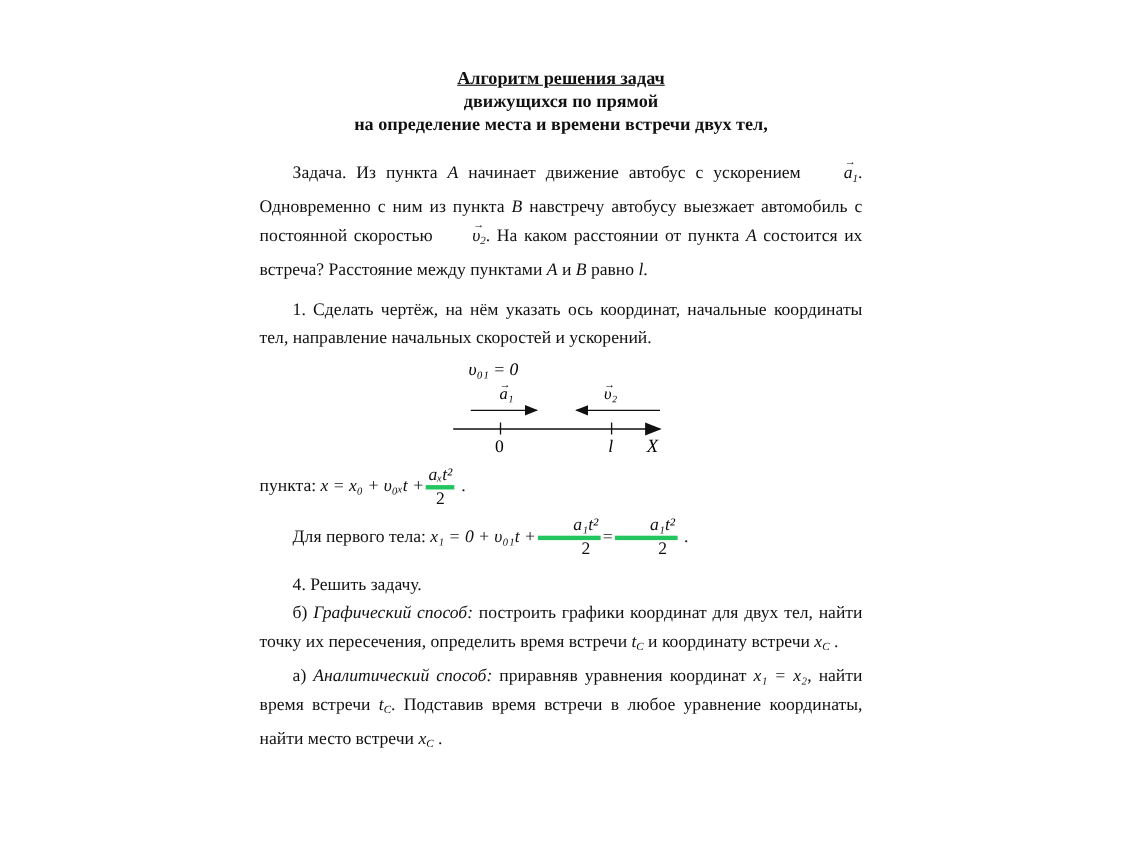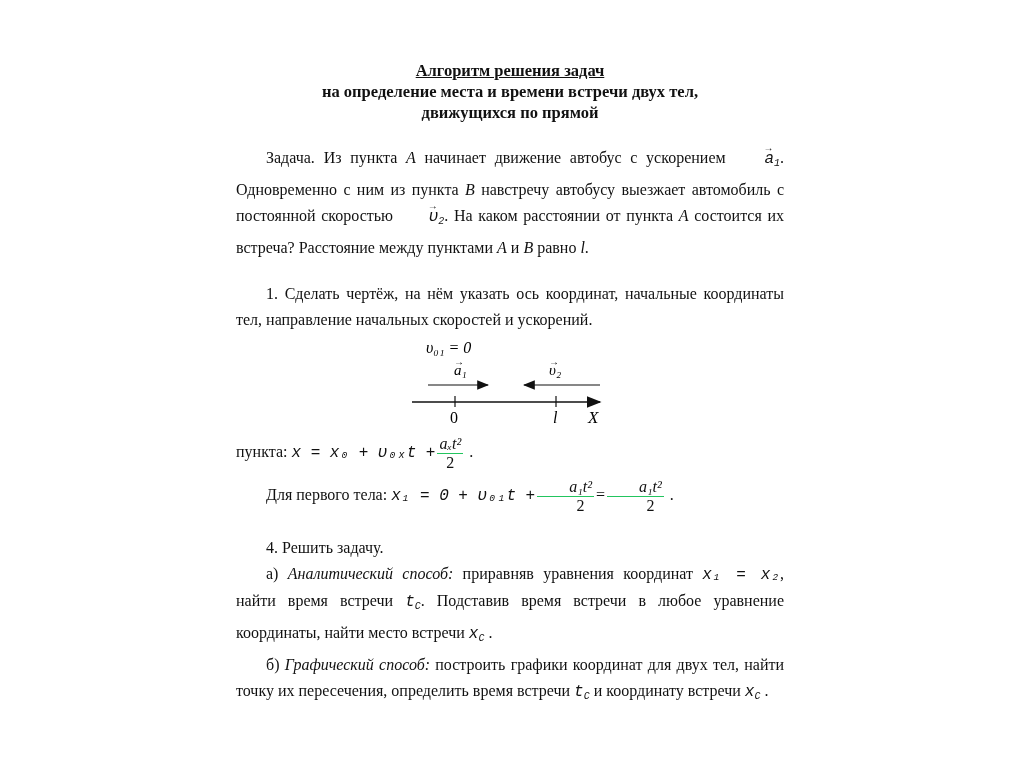--- a/index.html
+++ b/index.html
@@ -5,38 +5,38 @@
   html, body { margin: 0; padding: 0; background: #ffffff; }
   body { width: 1024px; height: 767px; position: relative; overflow: hidden;
          font-family: "Liberation Serif", serif; color: #111; }
   .page { position: absolute; left: 236px; top: 40px; width: 548px; }
   .title { text-align: center; font-weight: bold; font-size: 16.5px; line-height: 21px; margin-top: 20px; }
   .title .u { text-decoration: underline; }
   p { margin: 0; font-size: 16px; line-height: 26px; text-align: justify; }
   .indent { text-indent: 30px; }
   .b { font-weight: normal; }
   .i { font-style: italic; }
-  .m { font-style: italic; font-family: Liberation Mono, monospace; }
+  .m { font-style: italic; font-family: Liberation Serif, serif; }
   sub { font-size: 10px; vertical-align: -3px; }
   .vec { position: relative; display: inline-block; }
   .vec::before { content: "\2192"; position: absolute; top: -10px; left: 1px; font-size: 10px; font-style: normal; }
   .frac { display: inline-flex; flex-direction: column; align-items: center; vertical-align: middle; margin: 0 2px; }
-  .frac .num { border-bottom: 1px solid #22c55e; padding: 0 2px; line-height: 18px; font-style: italic; }
+  .frac .num { border-bottom: 4px solid #22c55e; padding: 0 2px; line-height: 18px; font-style: italic; }
   .frac .den { line-height: 18px; font-style: normal; }
   .diagram { position: relative; height: 90px; margin: 2px 0 10px 0; }
-  .sec { margin-top: 20px; }
+  .sec { margin-top: 10px; }
 </style>
 </head>
 <body>
 
 <div class="page">
   <div class="title">
     <div class="u">Алгоритм решения задач</div>
+    <div>движущихся по прямой</div>
     <div>на определение места и времени встречи двух тел,</div>
-    <div>движущихся по прямой</div>
   </div>
 
   <p class="indent" style="margin-top:22px"><span class="b">Задача.</span><span> Из пункта </span><span class="i">A</span><span> начинает движение автобус с ускорением </span><span class="m vec"><span>a</span><sub>1</sub></span><span>. Одновременно с ним из пункта </span><span class="i">B</span><span> навстречу автобусу выезжает автомобиль с постоянной скоростью </span><span class="m vec"><span>υ</span><sub>2</sub></span><span>. На каком расстоянии от пункта </span><span class="i">A</span><span> состоится их встреча? Расстояние между пунктами </span><span class="i">A</span><span> и </span><span class="i">B</span><span> равно </span><span class="i">l</span><span>.</span></p>
 
   <p class="indent sec"><span class="b">1.</span><span> Сделать чертёж, на нём указать ось координат, начальные координаты тел, направление начальных скоростей и ускорений.</span></p>
 
   <div class="diagram">
     <svg width="548" height="90">
       <defs>
         <marker id="ah" markerWidth="10" markerHeight="8" refX="9" refY="4" orient="auto">
@@ -65,15 +65,15 @@
       </span> .</p>
   <p class="indent" style="margin-top:6px"><span>Для первого тела:</span> <span class="m">x₁ = 0 + υ₀₁t +</span><span class="frac">
         <span class="num">a₁t²</span>
         <span class="den">2</span>
       </span><span>=</span><span class="frac">
         <span class="num">a₁t²</span>
         <span class="den">2</span>
       </span> .</p>
 
   <p class="indent sec">4. Решить задачу.</p>
+  <p class="indent"><span>б) </span><span class="i">Графический способ:</span><span> построить графики координат для двух тел, найти точку их пересечения, определить время встречи </span><span class="m">t</span><sub class="m">C</sub><span> и координату встречи </span><span class="m">x</span><sub class="m">C</sub> <span>.</span></p>
   <p class="indent"><span>а) </span><span class="i">Аналитический способ:</span><span> приравняв уравнения координат </span><span class="m">x₁ = x₂</span><span>, найти время встречи </span><span class="m">t</span><sub class="m">C</sub><span>. Подставив время встречи в любое уравнение координаты, найти место встречи </span><span class="m">x</span><sub class="m">C</sub> <span>.</span></p>
-  <p class="indent"><span>б) </span><span class="i">Графический способ:</span><span> построить графики координат для двух тел, найти точку их пересечения, определить время встречи </span><span class="m">t</span><sub class="m">C</sub><span> и координату встречи </span><span class="m">x</span><sub class="m">C</sub> <span>.</span></p>
 </div>
 
 </body></html>

